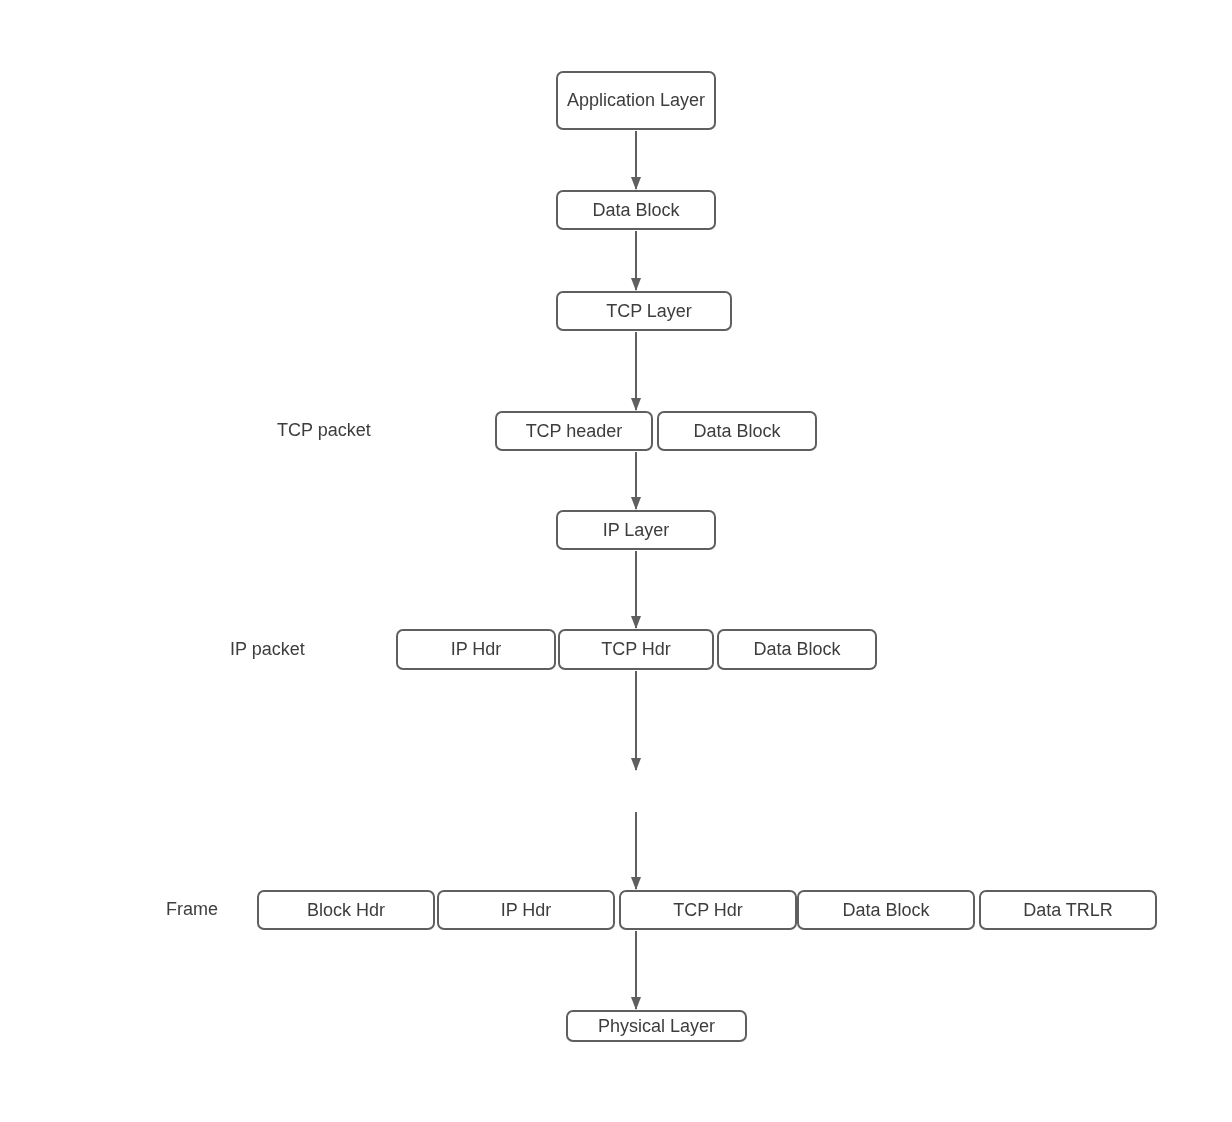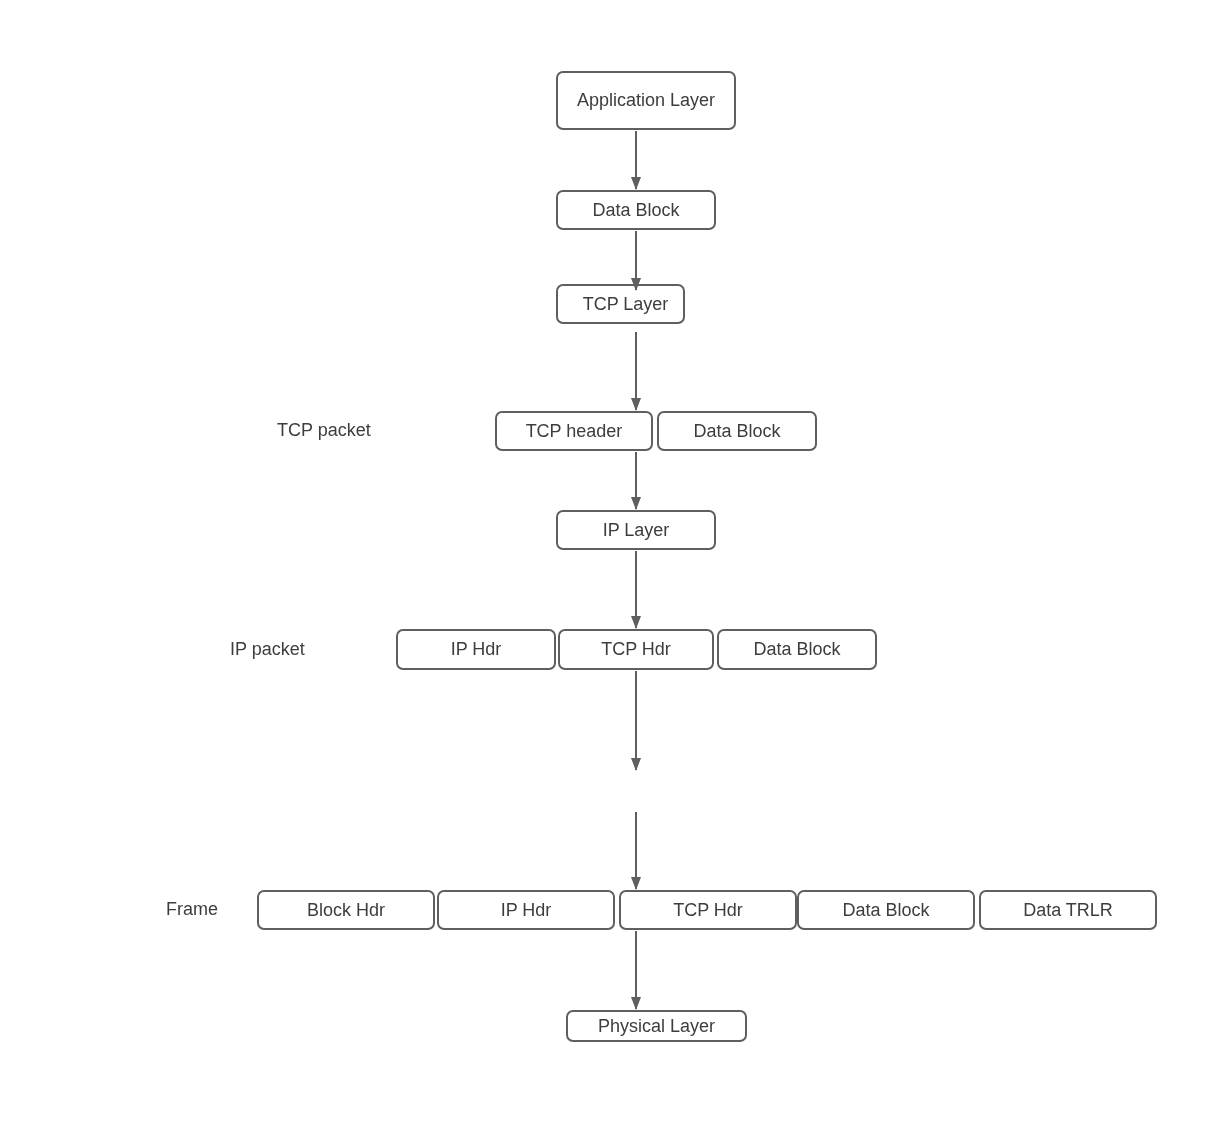--- a/index.html
+++ b/index.html
@@ -52,27 +52,27 @@
     border-left: 5px solid transparent;
     border-right: 5px solid transparent;
     border-top: 13px solid #5f5f5f;
   }
 </style>
 </head>
 <body>
 
 <div class="canvas">
 
-  <div class="node" style="left:556px; top:71px;  width:180px; height:59px;">
+  <div class="node" style="left:556px; top:71px;  width:160px; height:59px;">
     <span>Application Layer</span>
   </div>
   <div class="node" style="left:556px; top:190px; width:160px; height:40px;">
     <span>Data Block</span>
   </div>
-  <div class="node" style="left:556px; top:284px; width:129px; height:40px;padding-left:16px;">
+  <div class="node" style="left:556px; top:291px; width:176px; height:40px;padding-left:16px;">
     <span>TCP Layer</span>
   </div>
 
   <div class="row-label" style="left:277px; top:420px;">TCP packet</div>
   <div class="node" style="left:495px; top:411px; width:158px; height:40px;align-items:center;">
     <span>TCP header</span>
   </div>
   <div class="node" style="left:657px; top:411px; width:160px; height:40px;">
     <span>Data Block</span>
   </div>

